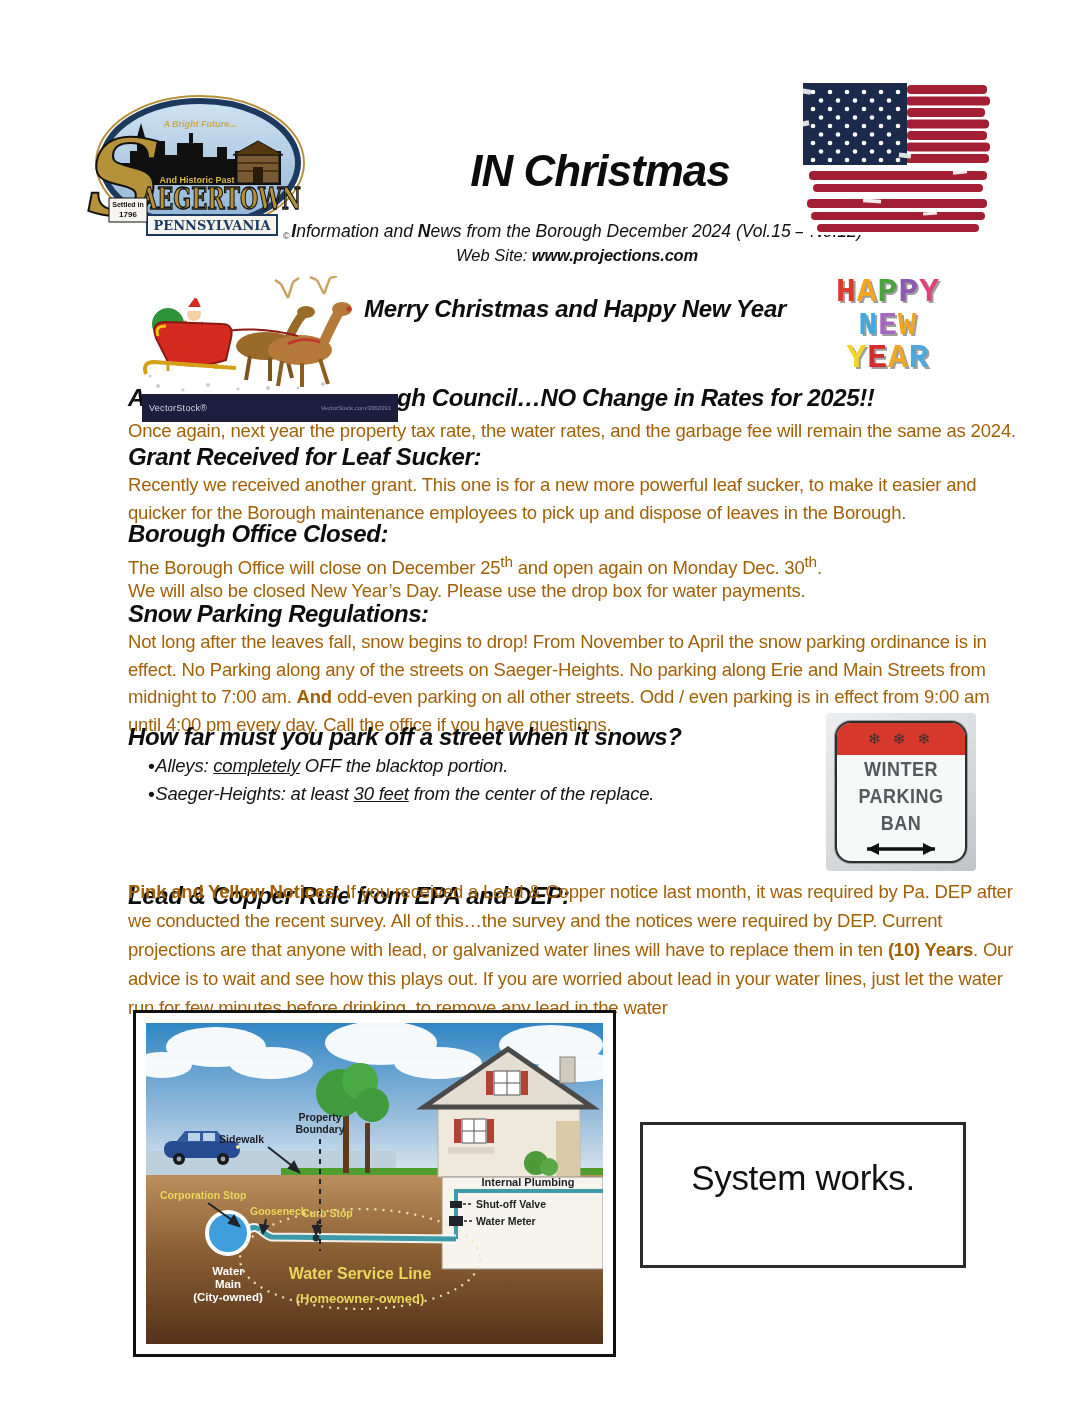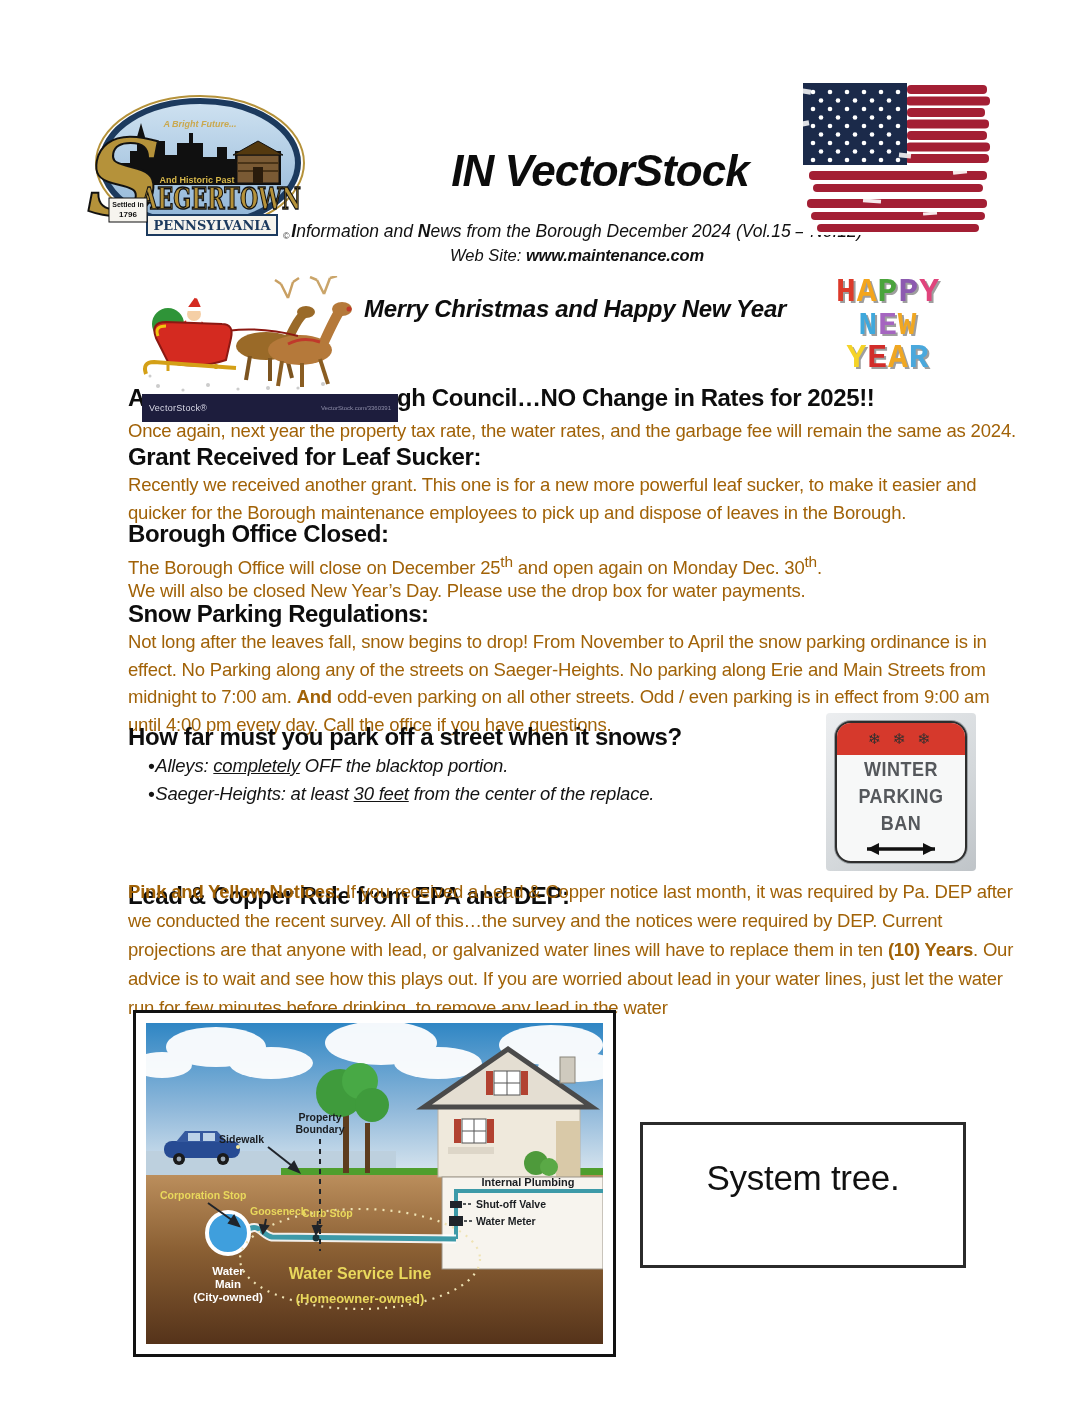--- a/index.html
+++ b/index.html
@@ -26,21 +26,21 @@
   .hny-row.r2{font-size:31px}
   .hny-row.r3{font-size:33px}
   .hny-letter{text-shadow:2px 2px 0 rgba(40,40,40,0.45), -1px -1px 0 rgba(255,255,255,0.6)}
 
   
   .wm{left:142px;top:394px;width:256px;height:23px;background:#1d1d3d;display:flex;justify-content:space-between;align-items:center;padding:14px 7px;z-index:3}
   .wm-brand{color:#d8d8e6;font-size:9px;letter-spacing:0.3px}
   .wm-ref{color:#8d8da8;font-size:6px}
 
   
-  .h{font-size:24px;font-weight:bold;letter-spacing:-0.4px;color:#0d0d0d;white-space:nowrap}
+  .h{font-size:24px;font-weight:bold;font-style:italic;letter-spacing:-0.4px;color:#0d0d0d;white-space:nowrap}
   .bt{font-size:18.5px;line-height:27.5px;letter-spacing:-0.2px;color:#a16207}
   .hgap{display:inline-block;width:252px}
   .bullets{list-style:none}
   .bullets li{font-size:18.5px;font-style:italic;line-height:28px;letter-spacing:-0.2px}
   .bullets li::before{content:"\2022";font-weight:bold;margin-right:1px}
 
   
   .sign-photo{left:826px;top:713px;width:150px;height:158px;background:linear-gradient(145deg,#eceef0 0%,#d4d8db 60%,#bfc4c8 100%);border-radius:4px;display:flex;align-items:center;justify-content:center}
   .sign{width:132px;height:142px;background:#f7f8f8;border:2px solid #2e2e2e;border-radius:16px;overflow:hidden;display:flex;flex-direction:column;align-items:center;box-shadow:0 0 0 1px #9aa0a4}
   .sign-band{width:100%;height:32px;background:#d6392c;display:flex;align-items:center;justify-content:center;font-size:15px;letter-spacing:4px;color:#35302e}
@@ -89,24 +89,24 @@
     <rect x="62" y="122" width="130" height="20" fill="#f6f4ee" stroke="#1c3a5e" stroke-width="2"></rect>
     <text x="127" y="137" text-anchor="middle" font-family="DejaVu Serif, serif" font-size="13" font-weight="bold" fill="#1c3a5e">PENNSYLVANIA</text>
 
     <rect x="24" y="105" width="38" height="24" fill="#f6f4ee" stroke="#111"></rect>
     <text x="43" y="114" text-anchor="middle" font-size="7" fill="#111" font-weight="bold">Settled in</text>
     <text x="43" y="124" text-anchor="middle" font-size="8" fill="#111" font-weight="bold">1796</text>
     <text x="198" y="146" font-size="9" fill="#333">©</text>
   </svg>
 </div>
 
-<div class="abs title">IN VectorStock</div>
+<div class="abs title">IN Christmas</div>
 
 <p class="abs sub1"><b>I</b><span>nformation and </span><b>N</b><span>ews from the Borough December 2024 (Vol.15 – No.12)</span></p>
-<p class="abs sub2"><span>Web Site: </span><b>www.maintenance.com</b></p>
+<p class="abs sub2"><span>Web Site: </span><b>www.projections.com</b></p>
 
 <div class="abs flag-wrap">
   <svg width="190" height="152" viewBox="0 0 190 152">
     <rect width="190" height="152" fill="#ffffff"></rect>
     <g fill="#a31f34">
       <rect x="104" y="2" width="80" height="9" rx="4"></rect>
       <rect x="103" y="13.5" width="84" height="9" rx="4"></rect>
       <rect x="104" y="25" width="78" height="9" rx="4"></rect>
       <rect x="103" y="36.5" width="83" height="9" rx="4"></rect>
       <rect x="104" y="48" width="80" height="9" rx="4"></rect>
@@ -411,14 +411,14 @@
     <text x="82" y="252" text-anchor="middle" font-size="11.5" font-weight="bold" fill="#ffffff">Water</text>
     <text x="82" y="265" text-anchor="middle" font-size="11.5" font-weight="bold" fill="#ffffff">Main</text>
     <text x="82" y="278" text-anchor="middle" font-size="11.5" font-weight="bold" fill="#ffffff">(City-owned)</text>
     <text x="382" y="163" text-anchor="middle" font-size="11" font-weight="bold" fill="#1a1d21">Internal Plumbing</text>
     <text x="330" y="185" font-size="10.5" font-weight="bold" fill="#1a1d21">Shut-off Valve</text>
     <text x="330" y="202" font-size="10.5" font-weight="bold" fill="#1a1d21">Water Meter</text>
   </svg>
 </div>
 
 <div class="abs caption">
-  <div>System tree.</div>
+  <div>System works.</div>
 </div>
 
 </body></html>

